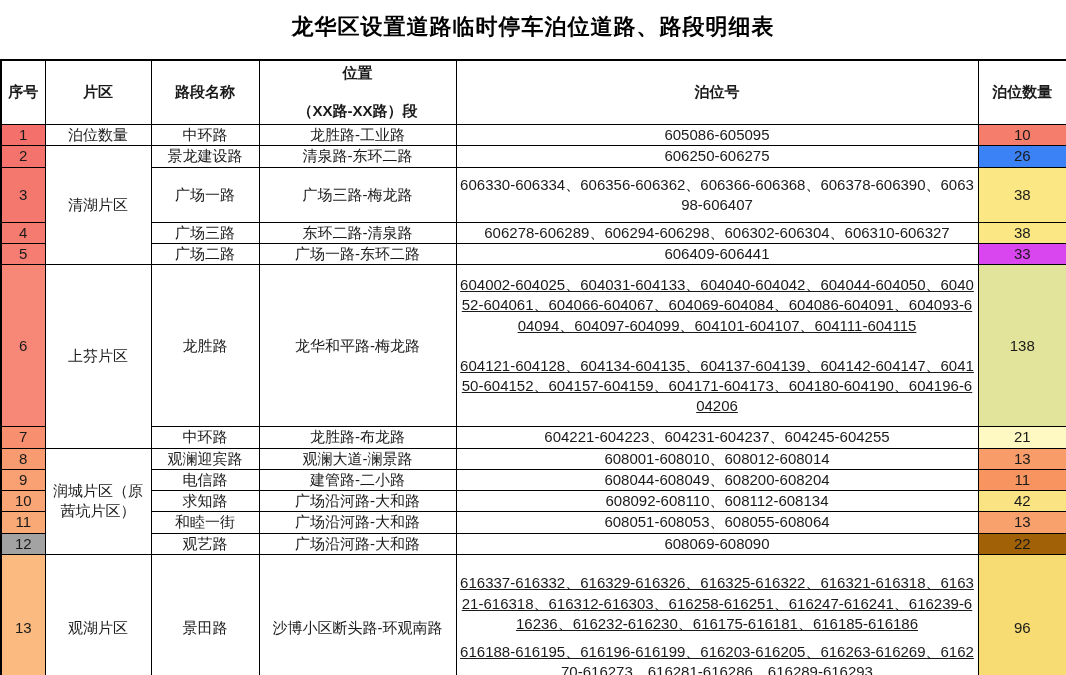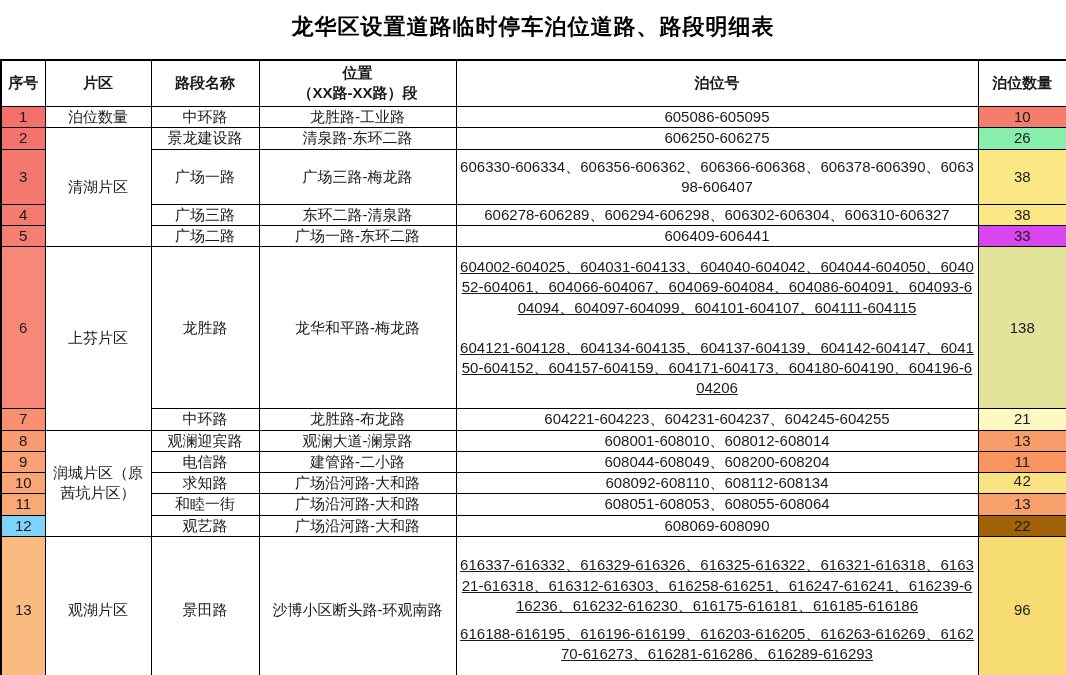--- a/index.html
+++ b/index.html
@@ -15,21 +15,21 @@
   table{
     border-collapse:collapse;table-layout:fixed;width:1066px;
     border:2px solid #000;
   }
   th,td{
     border:1px solid #000;text-align:center;vertical-align:middle;
     font-size:15px;line-height:1.35;padding:0 3px;
     overflow:hidden;
   }
   th{font-weight:bold;padding:2px 2px;}
-  .loc-l2{display:block;}
+  .loc-l2{display:block;margin-top:18px;}
   td.berths{word-break:break-all;}
   .para{margin:0 auto;text-decoration:underline;}
   .gap-lg + .para{margin-top:20px;}
   .gap-sm + .para{margin-top:8px;}
 </style>
 </head>
 <body>
 
 <div class="title">龙华区设置道路临时停车泊位道路、路段明细表</div>
 
@@ -63,21 +63,21 @@
       <td>龙胜路-工业路</td>
       <td class="berths">605086-605095</td>
       <td style="background-color: rgb(244, 125, 108);">10</td>
     </tr>
     <tr style="height:22px">
       <td style="background-color: rgb(244, 116, 109);">2</td>
       <td rowspan="4">清湖片区</td>
       <td>景龙建设路</td>
       <td>清泉路-东环二路</td>
       <td class="berths">606250-606275</td>
-      <td style="background-color: #86efac;">26</td>
+      <td style="background-color: #3b82f6;">26</td>
     </tr>
     <tr style="height:55px">
       <td style="background-color: rgb(245, 120, 111);">3</td>
       <td>广场一路</td>
       <td>广场三路-梅龙路</td>
       <td class="berths">606330-606334、606356-606362、606366-606368、606378-606390、606398-606407</td>
       <td style="background-color: rgb(251, 232, 132);">38</td>
     </tr>
     <tr style="height:21px">
       <td style="background-color: rgb(245, 123, 113);">4</td>
@@ -124,31 +124,31 @@
       <td>电信路</td>
       <td>建管路-二小路</td>
       <td class="berths">608044-608049、608200-608204</td>
       <td style="background-color: rgb(247, 148, 95);">11</td>
     </tr>
     <tr style="height:21px">
       <td style="background-color: rgb(249, 165, 117);">10</td>
       <td>求知路</td>
       <td>广场沿河路-大和路</td>
       <td class="berths">608092-608110、608112-608134</td>
-      <td style="background-color: rgb(250, 227, 131); font-family: Liberation Mono, monospace;">42</td>
+      <td style="background-color: rgb(250, 227, 131);">42</td>
     </tr>
     <tr style="height:21px">
       <td style="background-color: rgb(249, 169, 118);">11</td>
       <td>和睦一街</td>
       <td>广场沿河路-大和路</td>
       <td class="berths">608051-608053、608055-608064</td>
       <td style="background-color: rgb(249, 161, 108);">13</td>
     </tr>
     <tr style="height:21px">
-      <td style="background-color: #7dd3fc;">12</td>
+      <td style="background-color: #a3a3a3;">12</td>
       <td>观艺路</td>
       <td>广场沿河路-大和路</td>
       <td class="berths">608069-608090</td>
       <td style="background-color: #a16207;">22</td>
     </tr>
     <tr style="height:148px">
       <td style="background-color: rgb(251, 186, 127);">13</td>
       <td>观湖片区</td>
       <td>景田路</td>
       <td>沙博小区断头路-环观南路</td>

